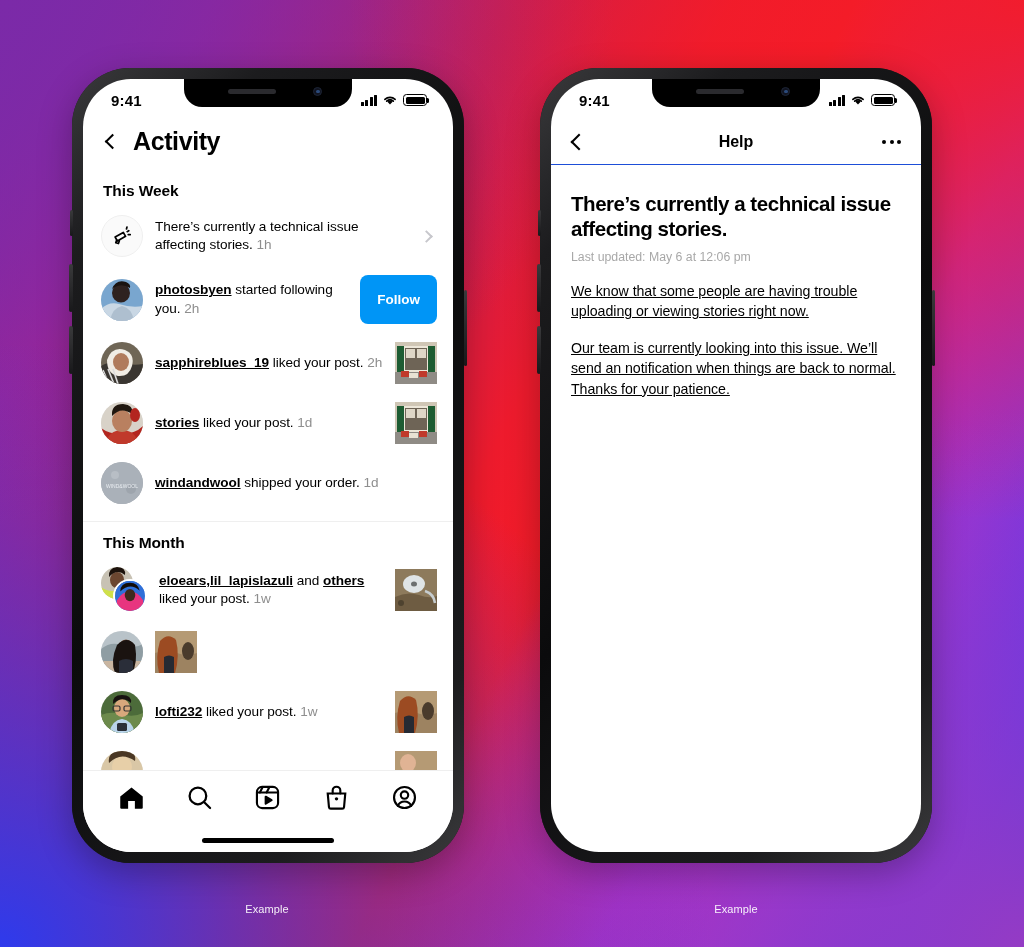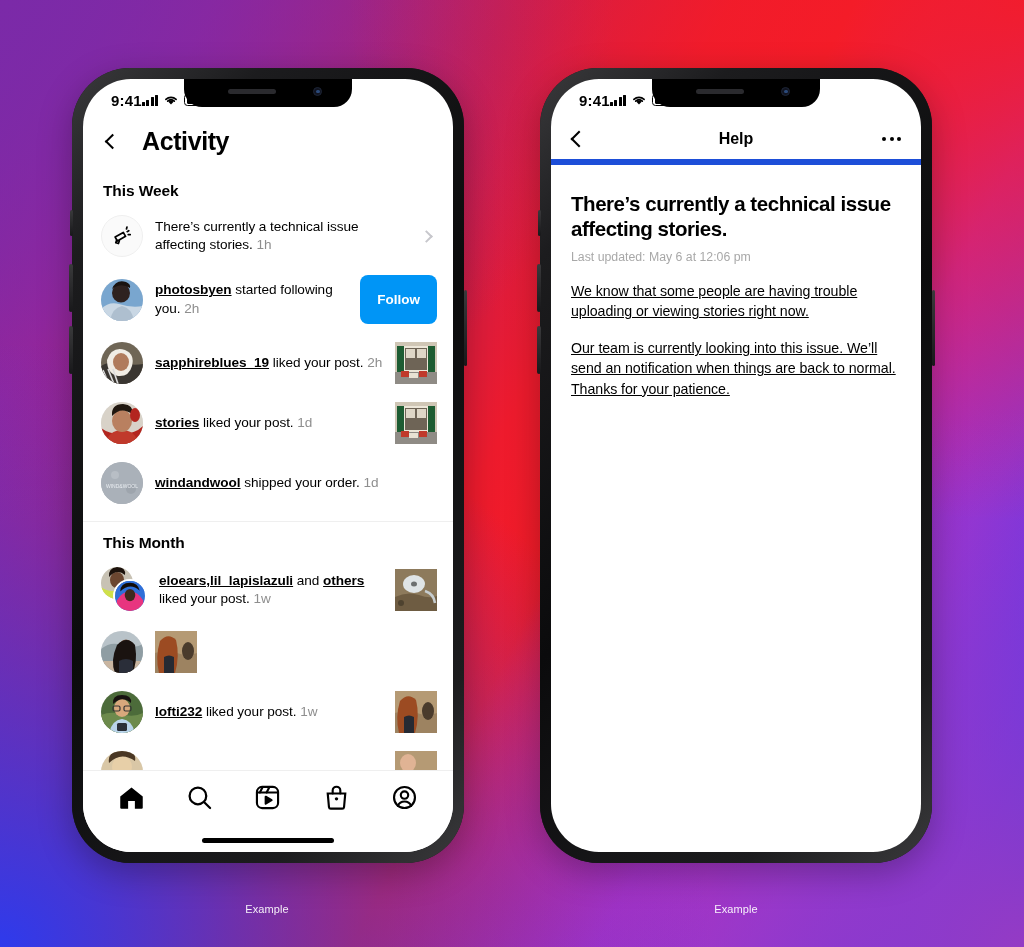--- a/index.html
+++ b/index.html
@@ -100,21 +100,21 @@
   .side-btn.volup  { left: -3px;  top: 196px; width: 3.5px; height: 48px; }
   .side-btn.voldn  { left: -3px;  top: 258px; width: 3.5px; height: 48px; }
   .side-btn.power  { right: -3px; top: 222px; width: 3.5px; height: 76px; }
 
   
   .statusbar {
     position: relative;
     height: 40px;
     display: flex;
     align-items: center;
-    justify-content: flex-start;
+    justify-content: space-between;
     padding: 0 26px 0 28px;
     z-index: 25;
   }
   .status-time {
     font-size: 15px;
     font-weight: 700;
     letter-spacing: 0.2px;
     color: #000;
     margin-top: 2px;
   }
@@ -140,21 +140,21 @@
   .battery span { display:block; width: 100%; height: 100%; background:#000; border-radius:1.5px; }
   .battery::after {
     content:""; position:absolute; right:-3.2px; top:3.4px;
     width:2px; height:5px; background:#000; border-radius:0 1.5px 1.5px 0;
   }
 
   
   .ig-header {
     display: flex;
     align-items: center;
-    gap: 24px;
+    gap: 15px;
     padding: 8px 20px 14px 20px;
   }
   .chevron-back {
     width: 11px; height: 11px;
     border-left: 2.6px solid #000;
     border-bottom: 2.6px solid #000;
     transform: rotate(45deg);
     margin-left: 4px;
   }
   .ig-title {
@@ -276,21 +276,21 @@
     z-index: 22;
   }
 
   
   .help-navbar {
     position: relative;
     display: flex;
     align-items: center;
     justify-content: center;
     height: 46px;
-    border-bottom: 6px solid #1d4ed8;
+    border-bottom: 1px solid #1d4ed8;
     padding: 0 20px;
   }
   .help-navbar .back {
     position: absolute; left: 22px;
     width: 12px; height: 12px;
     border-left: 2.4px solid #000;
     border-bottom: 2.4px solid #000;
     transform: rotate(45deg);
     cursor: pointer;
   }

